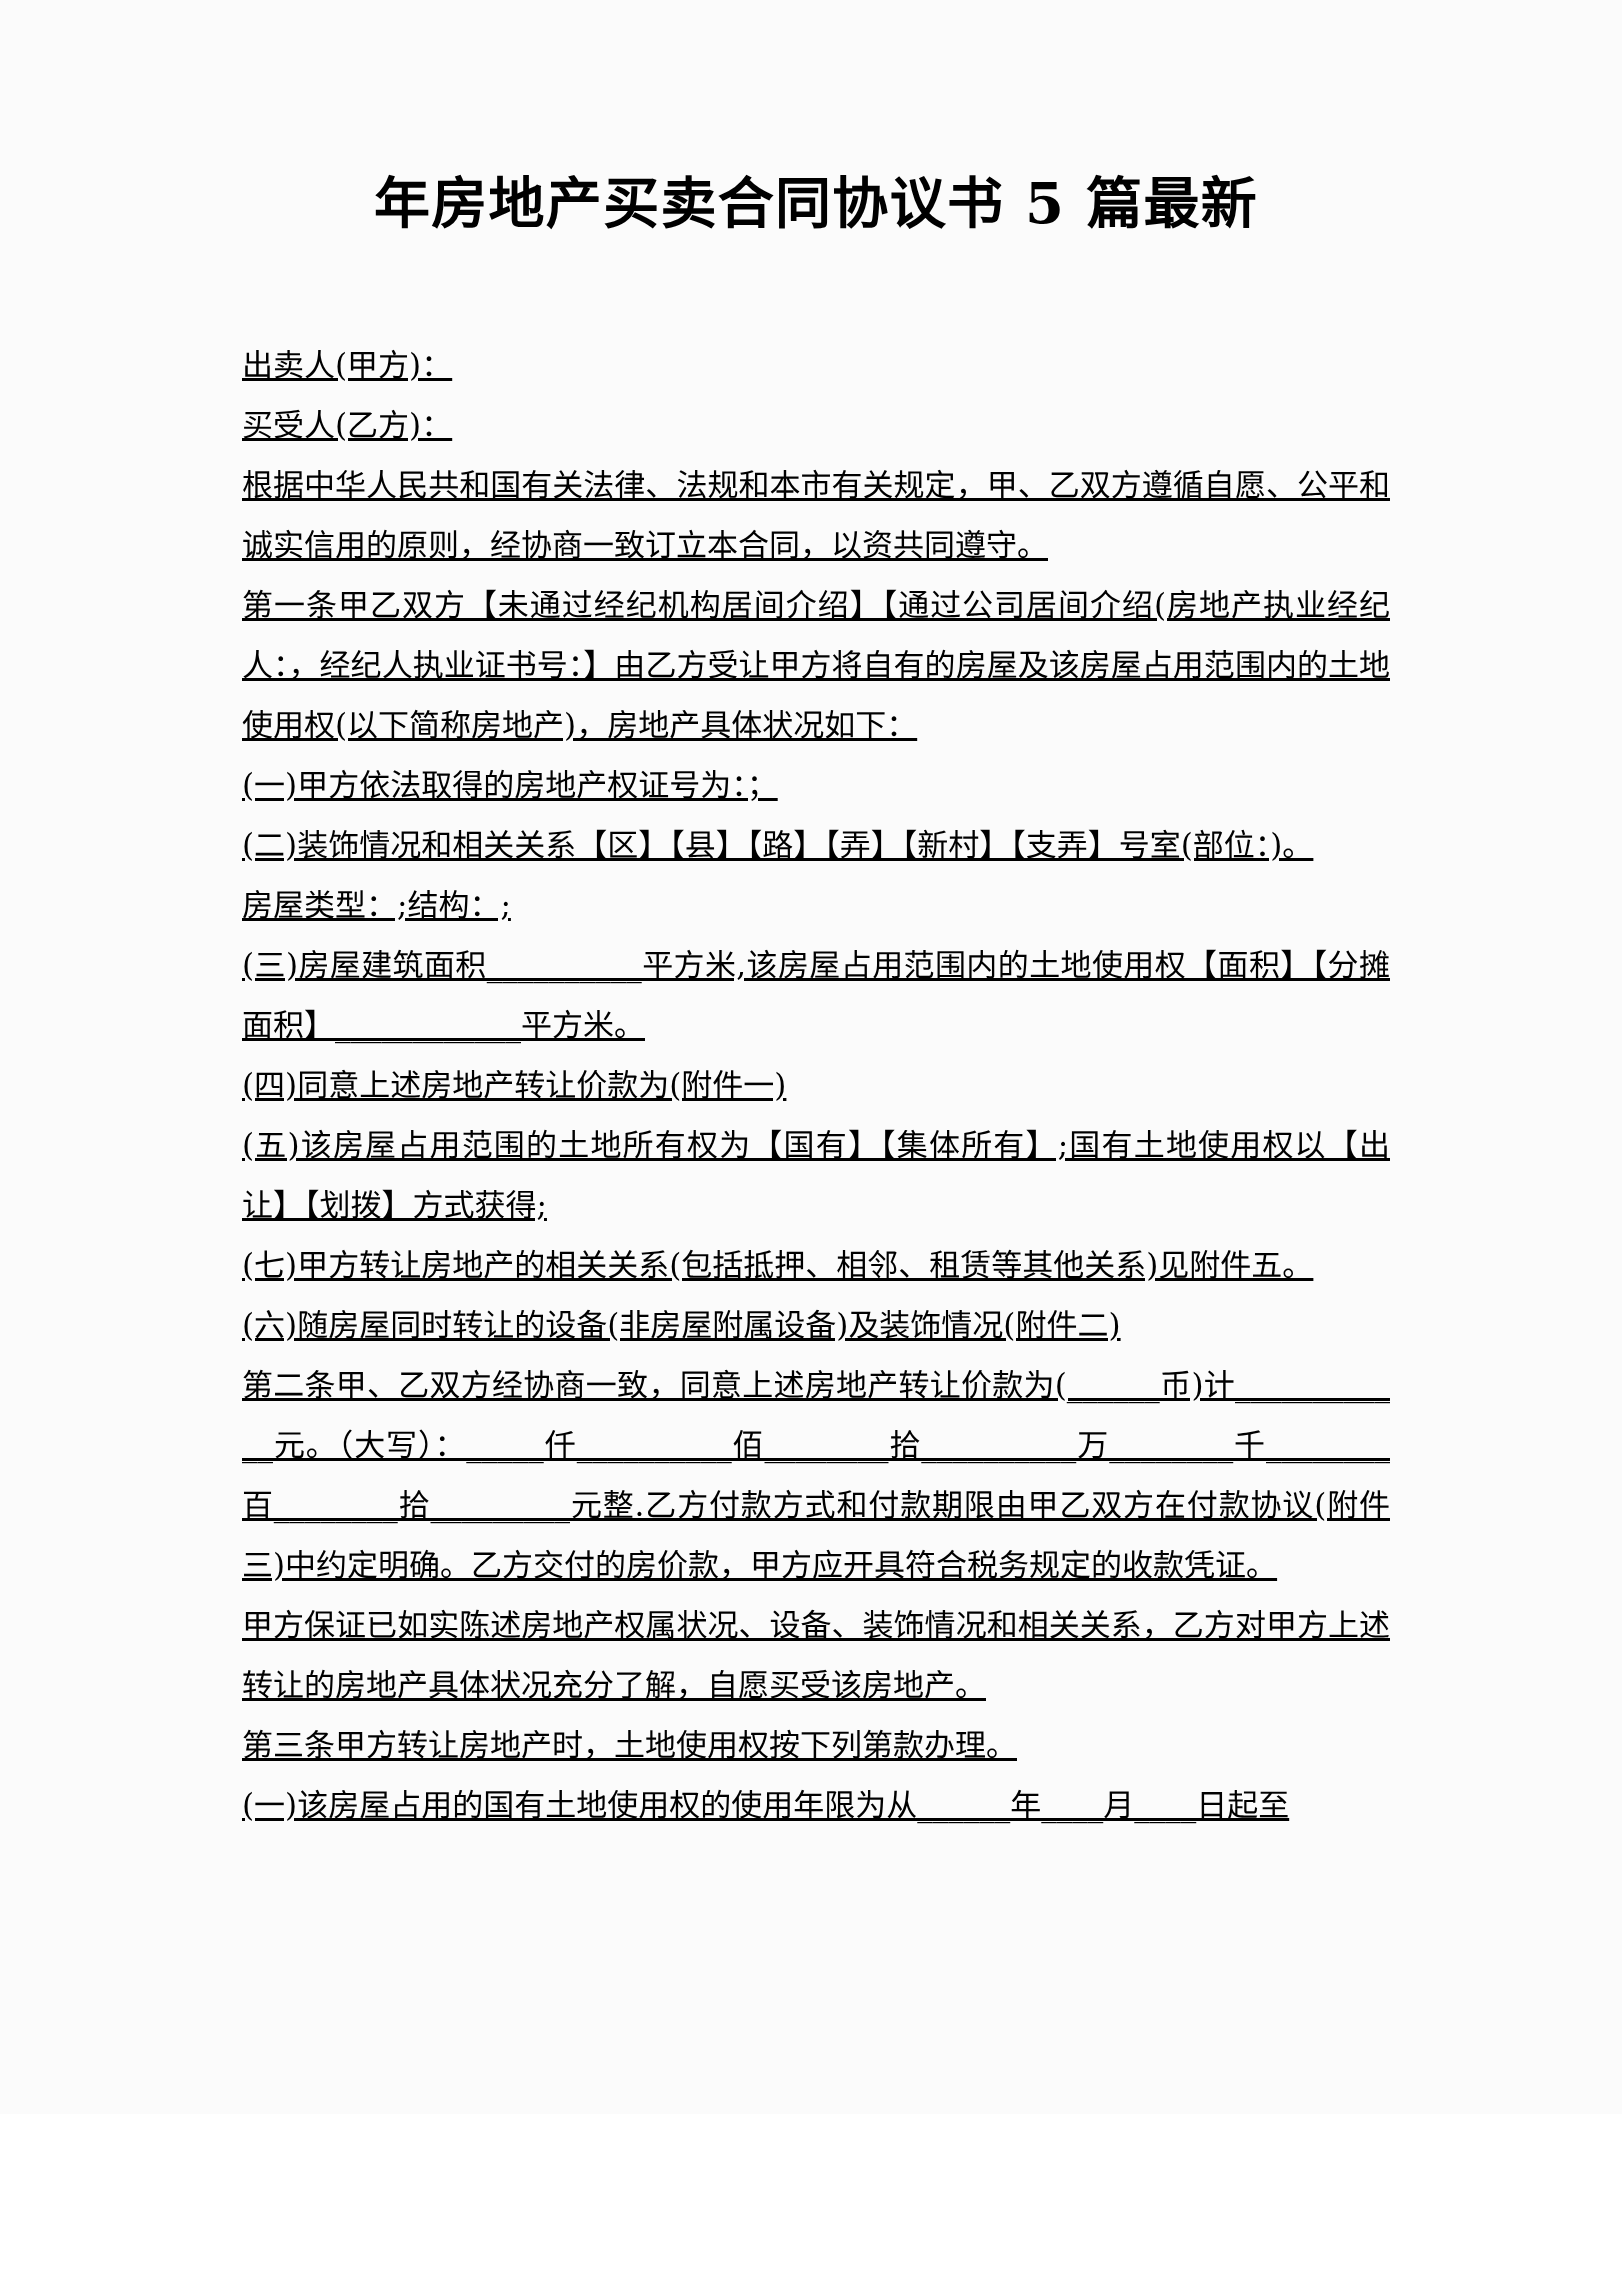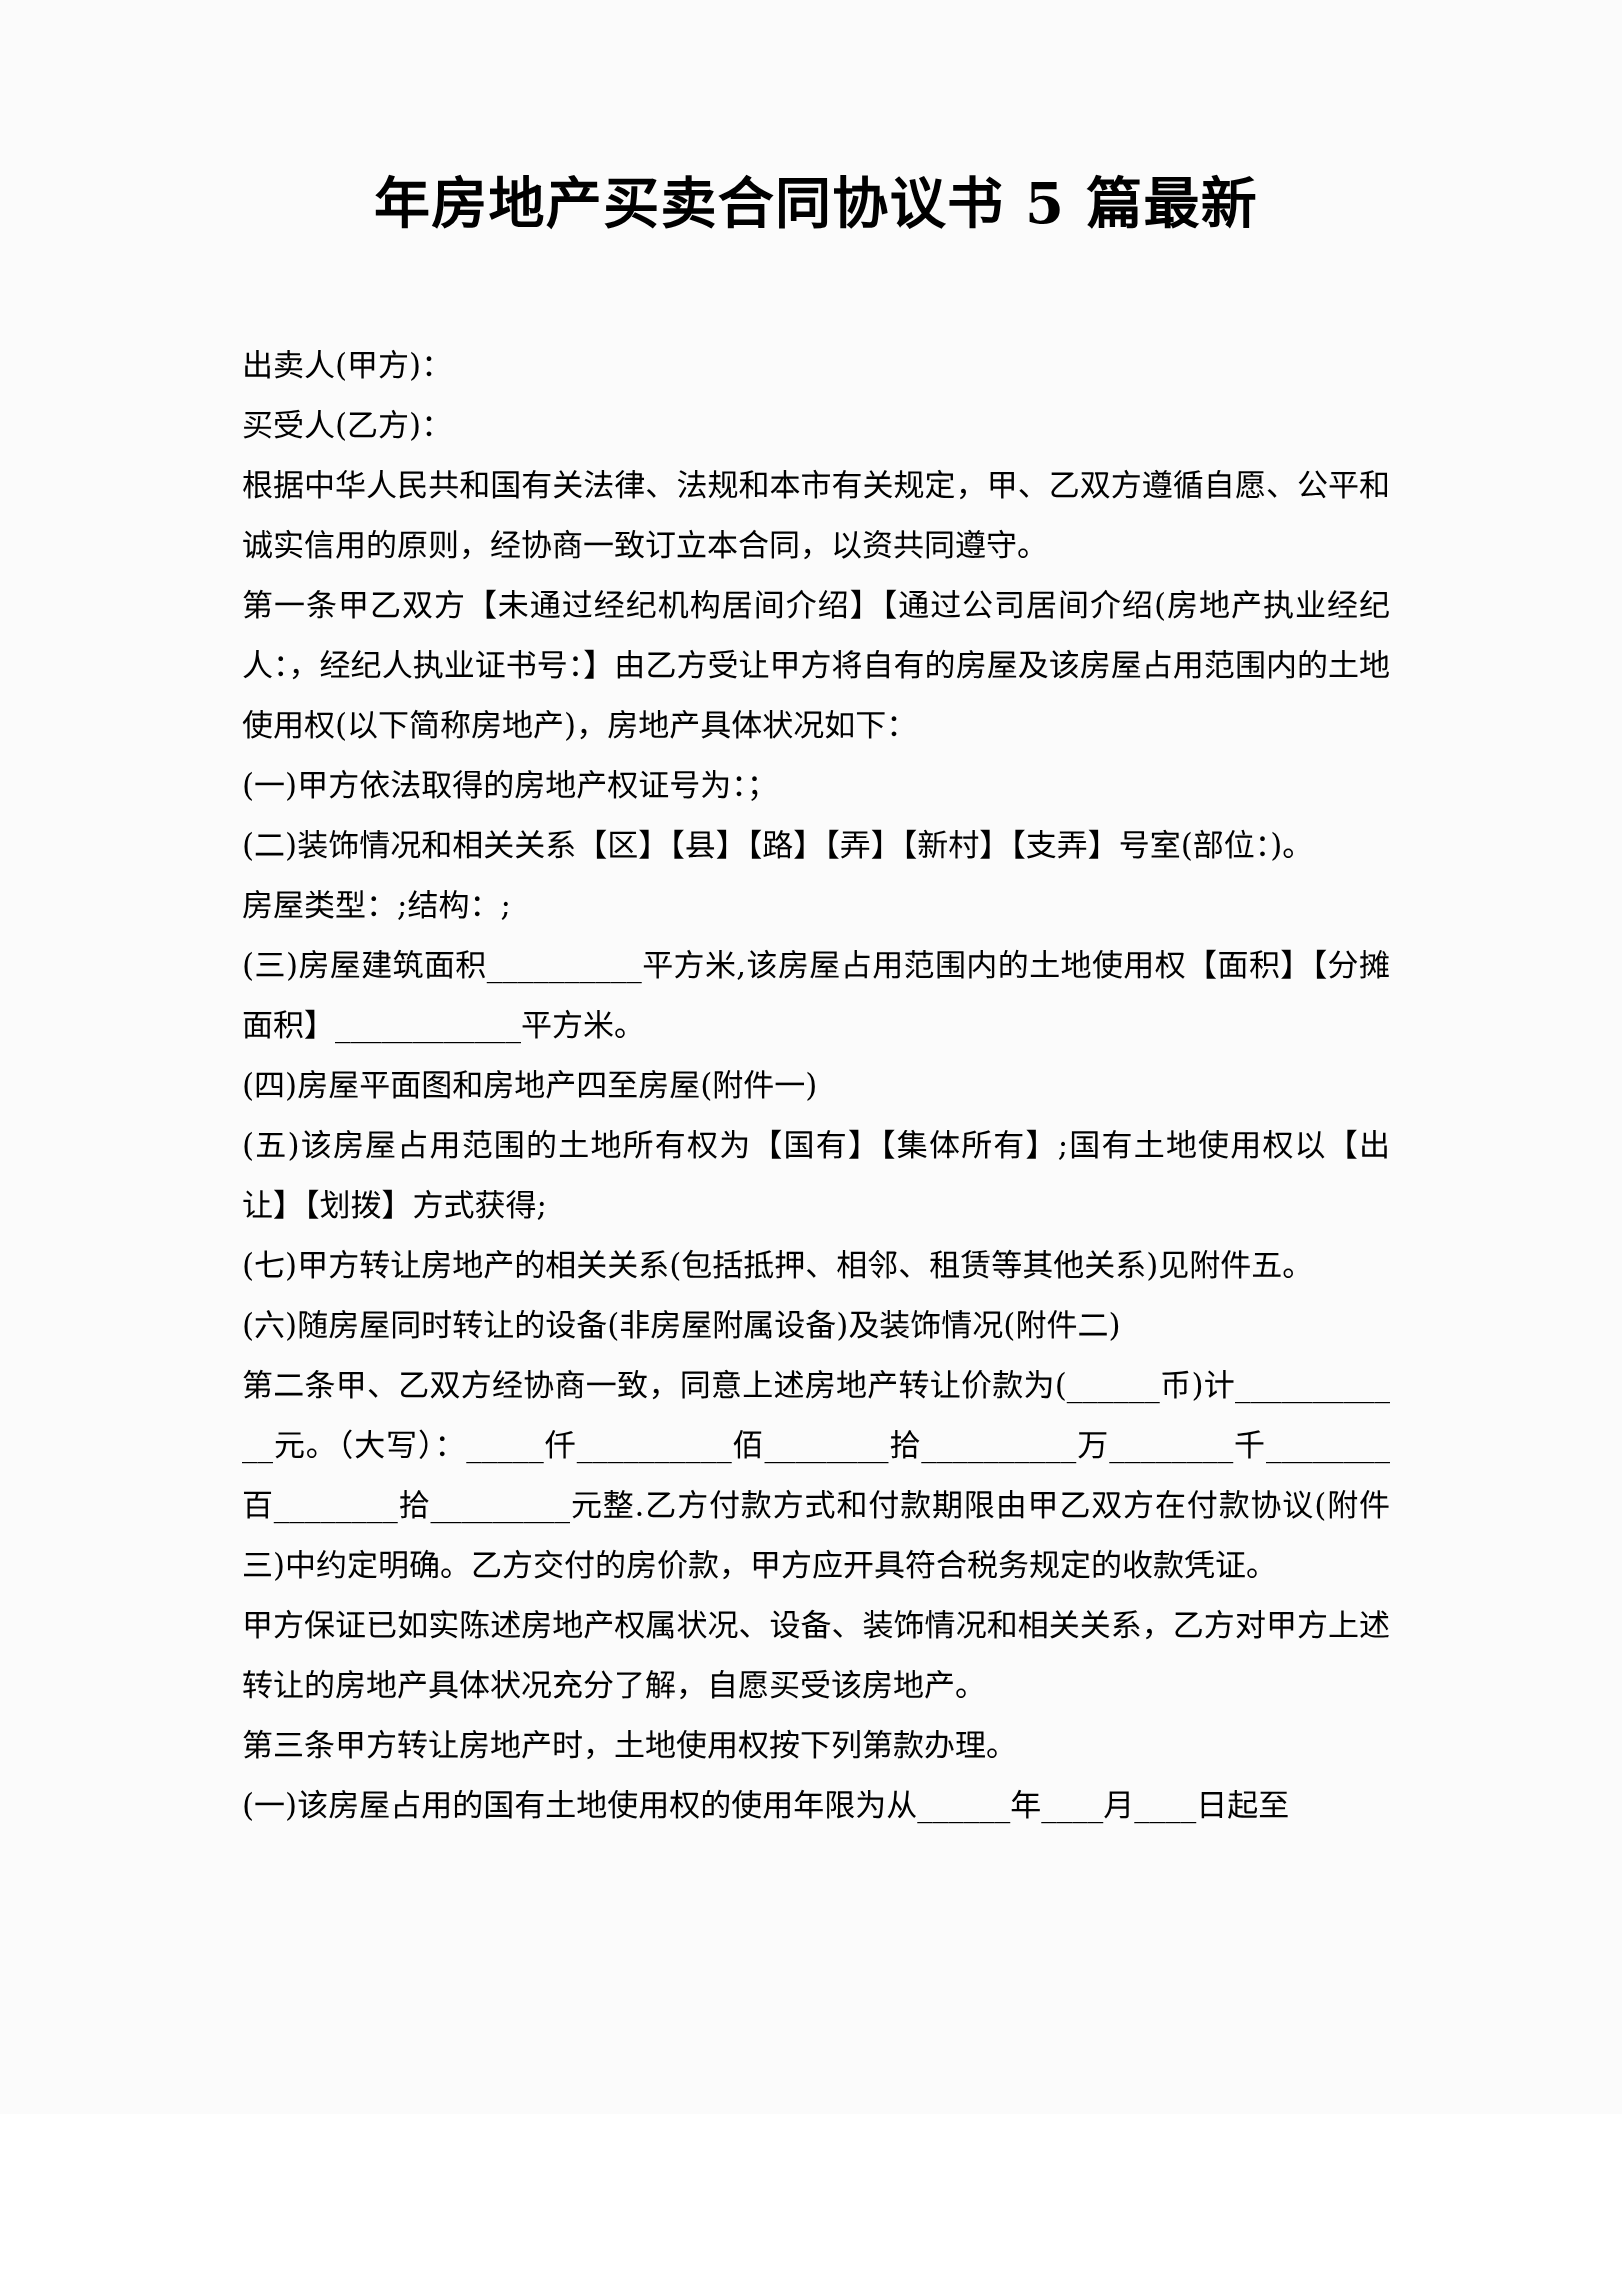--- a/index.html
+++ b/index.html
@@ -30,20 +30,21 @@
     font-size: 56px;
     line-height: 1.2;
     text-align: center;
     margin: 0;
     padding-top: 170px;
     letter-spacing: 1.3px;
     white-space: pre;
   }
   .body-block {
     margin-top: 98px;
+    text-decoration: underline;
   }
   .para {
     font-size: 31px;
     line-height: 60px;
     text-align: justify;
     text-justify: inter-ideograph;
     margin: 0;
     letter-spacing: 0px;
     word-break: break-all;
     white-space: pre-wrap;
@@ -61,21 +62,21 @@
 
     <div class="body-block">
       <p class="para">出卖人(甲方)：</p>
       <p class="para">买受人(乙方)：</p>
       <p class="para">根据中华人民共和国有关法律、法规和本市有关规定，甲、乙双方遵循自愿、公平和诚实信用的原则，经协商一致订立本合同，以资共同遵守。</p>
       <p class="para">第一条甲乙双方【未通过经纪机构居间介绍】【通过公司居间介绍(房地产执业经纪人：，经纪人执业证书号：】由乙方受让甲方将自有的房屋及该房屋占用范围内的土地使用权(以下简称房地产)，房地产具体状况如下：</p>
       <p class="para">(一)甲方依法取得的房地产权证号为：；</p>
       <p class="para">(二)装饰情况和相关关系【区】【县】【路】【弄】【新村】【支弄】号室(部位：)。</p>
       <p class="para">房屋类型：;结构：;</p>
       <p class="para">(三)房屋建筑面积__________平方米,该房屋占用范围内的土地使用权【面积】【分摊面积】____________平方米。</p>
-      <p class="para">(四)房屋平面图和房地产四至房屋(附件一)</p>
+      <p class="para">(四)同意上述房地产转让价款为(附件一)</p>
       <p class="para">(五)该房屋占用范围的土地所有权为【国有】【集体所有】;国有土地使用权以【出让】【划拨】方式获得;</p>
       <p class="para">(七)甲方转让房地产的相关关系(包括抵押、相邻、租赁等其他关系)见附件五。</p>
       <p class="para">(六)随房屋同时转让的设备(非房屋附属设备)及装饰情况(附件二)</p>
       <p class="para">第二条甲、乙双方经协商一致，同意上述房地产转让价款为(______币)计____________元。（大写）：_____仟__________佰________拾__________万________千________百________拾_________元整.乙方付款方式和付款期限由甲乙双方在付款协议(附件三)中约定明确。乙方交付的房价款，甲方应开具符合税务规定的收款凭证。</p>
       <p class="para">甲方保证已如实陈述房地产权属状况、设备、装饰情况和相关关系，乙方对甲方上述转让的房地产具体状况充分了解，自愿买受该房地产。</p>
       <p class="para">第三条甲方转让房地产时，土地使用权按下列第款办理。</p>
       <p class="para">(一)该房屋占用的国有土地使用权的使用年限为从______年____月____日起至</p>
     </div>
 
   </div>

